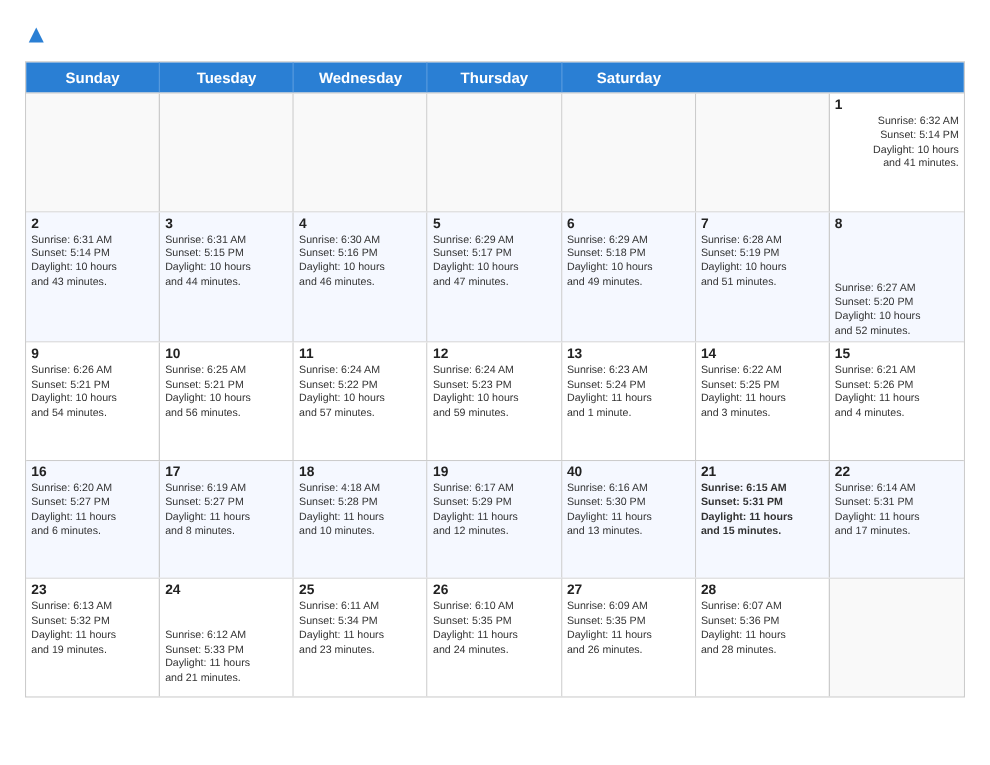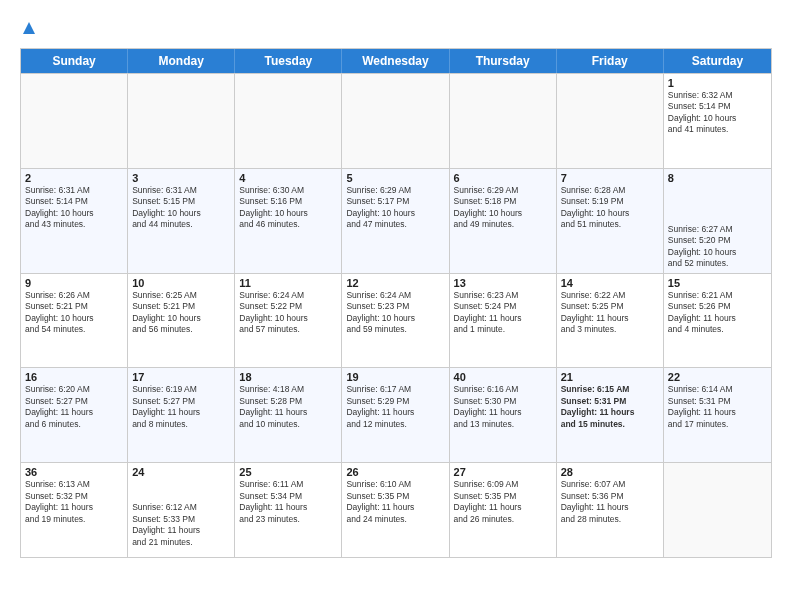--- a/index.html
+++ b/index.html
@@ -124,38 +124,36 @@
     </div>
     <div class="title-block">
       <div class="month-title"></div>
       <div class="location"></div>
     </div>
   </div>
 
   <div class="calendar">
     <div class="cal-header">
     <div class="cal-header-cell">Sunday</div>
-        <div class="cal-header-cell">Monday</div>
         <div class="cal-header-cell">Tuesday</div>
         <div class="cal-header-cell">Wednesday</div>
         <div class="cal-header-cell">Thursday</div>
-        <div class="cal-header-cell">Friday</div>
         <div class="cal-header-cell">Saturday</div>
       </div>
     <div class="cal-body">
     <div class="cal-row">
           <div class="cal-cell empty"></div>
           <div class="cal-cell empty"></div>
           <div class="cal-cell empty"></div>
           <div class="cal-cell empty"></div>
           <div class="cal-cell empty"></div>
           <div class="cal-cell empty"></div>
           <div class="cal-cell">
             <span class="day-num">1</span>
-            <div class="day-info" style="white-space: pre-line;">Sunrise: 6:32 AM
+            <div class="day-info" style="white-space: pre-line; text-align: right;">Sunrise: 6:32 AM
 Sunset: 5:14 PM
 Daylight: 10 hours
 and 41 minutes.</div>
           </div>
         </div>
         <div class="cal-row">
           <div class="cal-cell alt-row">
             <span class="day-num">2</span>
             <div class="day-info" style="white-space: pre-line;">Sunrise: 6:31 AM
 Sunset: 5:14 PM
@@ -302,21 +300,21 @@
           <div class="cal-cell alt-row">
             <span class="day-num">22</span>
             <div class="day-info" style="white-space: pre-line;">Sunrise: 6:14 AM
 Sunset: 5:31 PM
 Daylight: 11 hours
 and 17 minutes.</div>
           </div>
         </div>
         <div class="cal-row">
           <div class="cal-cell">
-            <span class="day-num">36</span>
+            <span class="day-num">23</span>
             <div class="day-info" style="white-space: pre-line;">Sunrise: 6:13 AM
 Sunset: 5:32 PM
 Daylight: 11 hours
 and 19 minutes.</div>
           </div>
           <div class="cal-cell">
             <span class="day-num">24</span>
             <div class="day-info" style="white-space: pre-line; margin-top: 24px;">Sunrise: 6:12 AM
 Sunset: 5:33 PM
 Daylight: 11 hours

